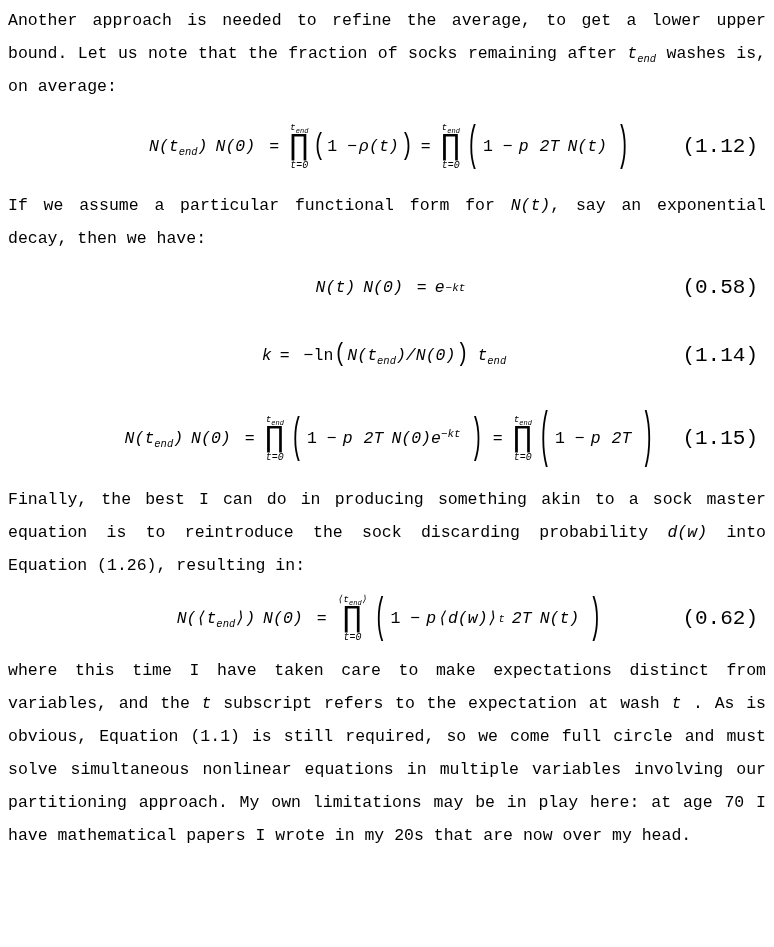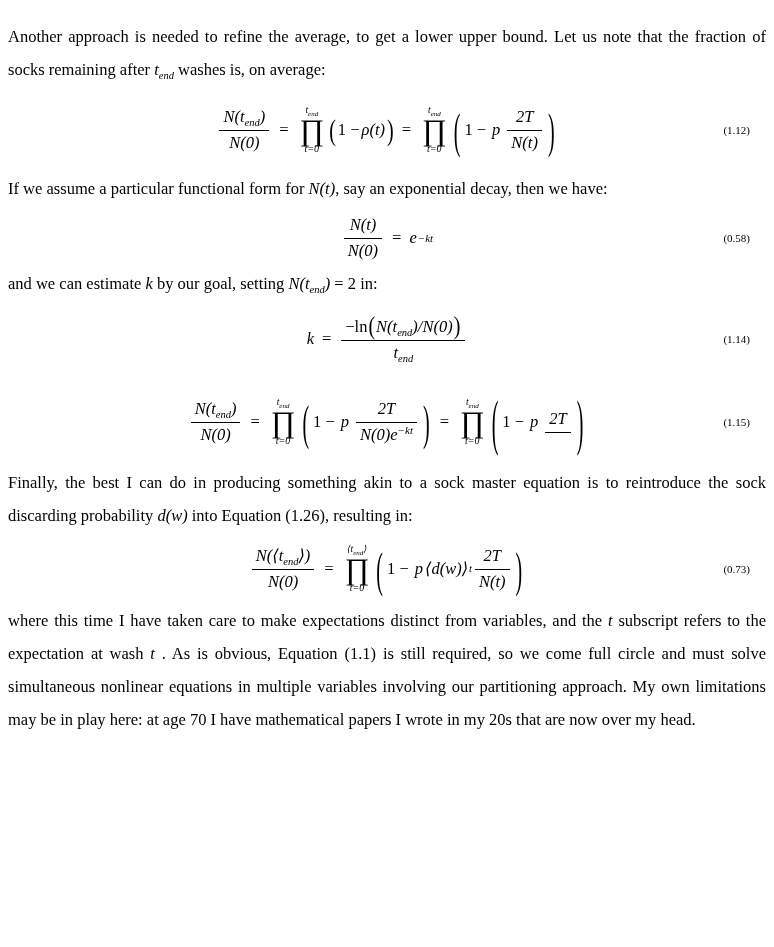--- a/index.html
+++ b/index.html
@@ -6,21 +6,21 @@
     margin: 0; padding: 0;
     width: 774px; height: 947px;
     background: #ffffff;
     overflow: hidden;
   }
   body {
     font-family: "Liberation Serif", "DejaVu Serif", "DejaVu Sans", serif;
     color: #000;
     font-size: 16.5px;
   }
-  .page { padding: 20px 8px 0 8px; }
+  .page { padding: 4px 8px 0 8px; font-family: Liberation Mono, monospace; }
 
   p.body-text {
     margin: 0;
     text-align: justify;
     line-height: 33px;
   }
   .it { font-style: italic; }
   .rm { font-style: normal; }
 
   sub { font-size: 10.5px; font-style: italic; line-height: 0; }
@@ -31,32 +31,32 @@
   .eq-row {
     position: relative;
     display: flex;
     align-items: center;
     justify-content: center;
     line-height: 1.3;
   }
   .eq-content { display: flex; align-items: center; }
   .eq-label {
     position: absolute;
-    right: 16px; top: 50%;
+    right: 8px; top: 50%;
     transform: translateY(-50%);
     font-style: normal;
-    font-size: 11px;
+    font-size: 21px;
   }
   .op { margin: 0 7px; font-style: normal; }
   .tok { margin: 0 1px; }
   .pvar { margin: 0 4px 0 5px; }
 
   .frac {
     display: inline-flex;
-    flex-direction: column;
+    flex-direction: row;
     align-items: center;
     margin: 0 3px;
     line-height: 1.25;
   }
   .frac .num, .frac .den { padding: 0 4px; white-space: nowrap; }
   .frac .bar { align-self: stretch; height: 0; border-top: 1.2px solid #000; margin: 2px 0; }
 
   .prod {
     display: inline-flex;
     flex-direction: column;
@@ -147,21 +147,20 @@
         <span class="bar"></span>
         <span class="den it">N(0)</span>
       </span>
       <span class="op">=</span>
       <span class="tok it">e</span>
         <sup>−kt</sup>
     </div>
     <span class="eq-label">(0.58)</span>
   </div>
 
-  <p class="body-text p3"><span>and we can estimate </span><span class="it">k</span><span> by our goal, setting </span><span class="it">N(t</span><sub>end</sub><span class="it">)</span><span> = 2 in:</span></p>
 
   <div class="eq-row eq14">
     <div class="eq-content">
       <span class="tok it">k</span>
       <span class="op">=</span>
       <span class="frac">
         <span class="num"><span class="rm">−ln</span><span class="paren p-s">(</span><span class="it">N(t</span><sub>end</sub><span class="it">)/N(0)</span><span class="paren p-s">)</span></span>
         <span class="bar"></span>
         <span class="den"><span class="it">t</span><sub>end</sub></span>
       </span>
@@ -231,18 +230,18 @@
       <span class="it pvar" style="margin-right:1px">p</span>
       <span class="it tok">⟨d(w)⟩</span>
         <sub>t</sub>
       <span class="frac">
         <span class="num it">2T</span>
         <span class="bar"></span>
         <span class="den it">N(t)</span>
       </span>
       <span class="paren p-l">)</span>
     </div>
-    <span class="eq-label">(0.73)</span>
+    <span class="eq-label">(0.62)</span>
   </div>
 
   <p class="body-text p7"><span>where this time I have taken care to make expectations distinct from variables, and the </span><span class="it">t</span><span> subscript refers to the expectation at wash </span><span class="it">t</span><span> . As is obvious, Equation (1.1) is still required, so we come full circle and must solve simultaneous nonlinear equations in multiple variables involving our partitioning approach. My own limitations may be in play here: at age 70 I have mathematical papers I wrote in my 20s that are now over my head.</span></p>
 
 </div>
 
 </body></html>

